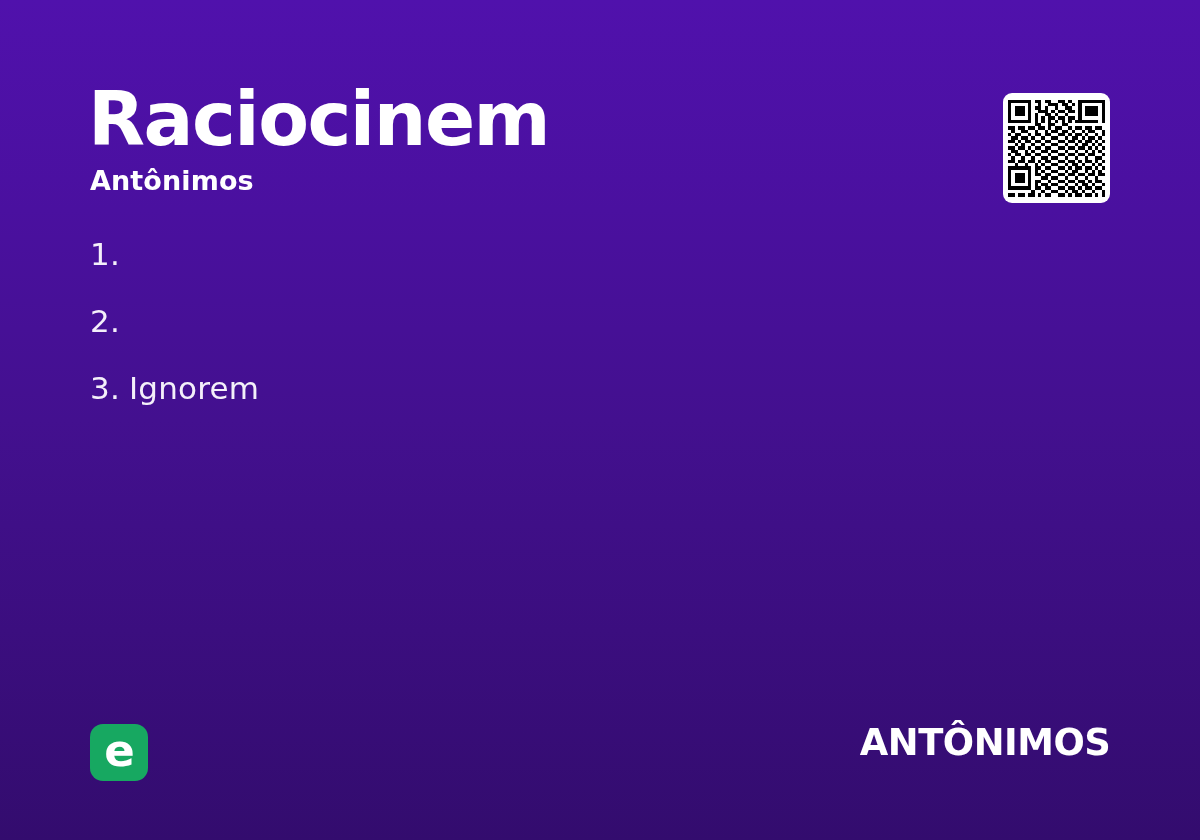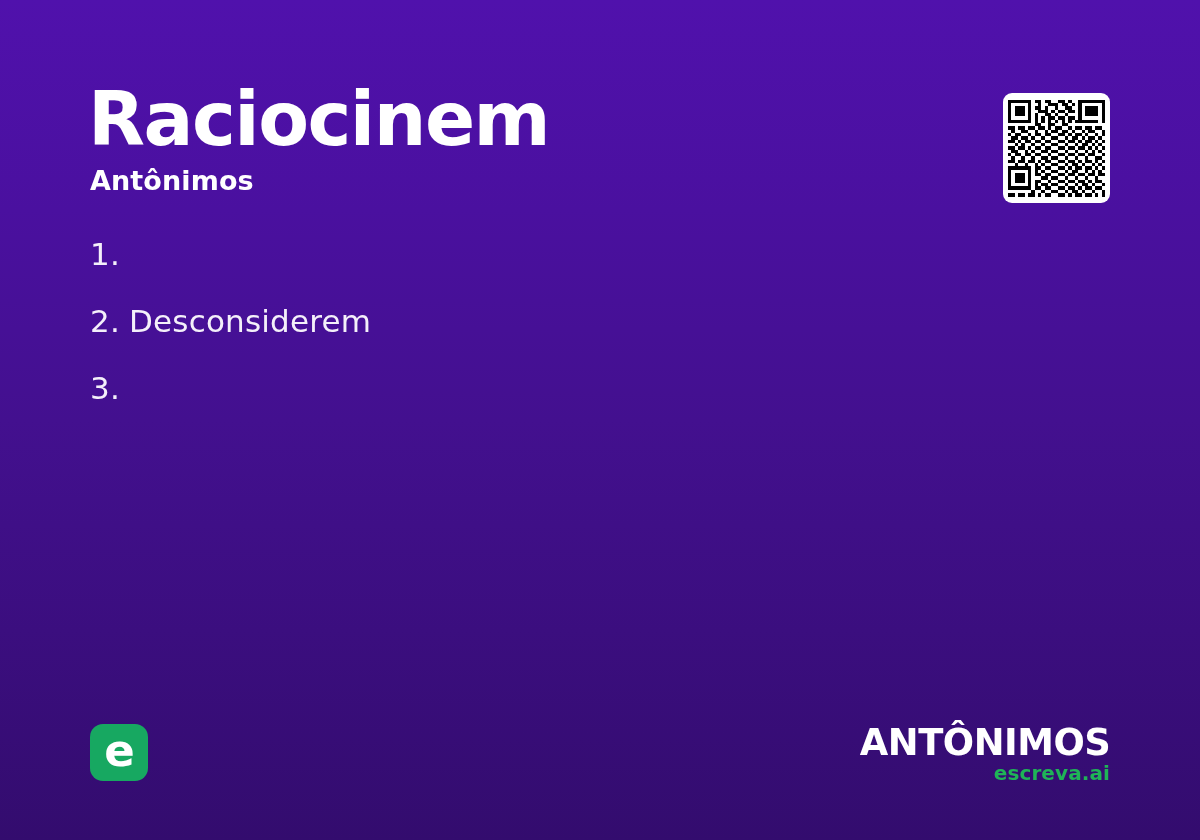--- a/index.html
+++ b/index.html
@@ -153,24 +153,24 @@
   <div id="word-title">Raciocinem</div>
 
   <div id="relation-label">Antônimos</div>
 
   <ul id="answer-list">
     <li>
       <span class="idx">1.</span>
     </li>
     <li>
       <span class="idx">2.</span>
-      <span class="txt">Desconsiderem</span>
     </li>
     <li>
       <span class="idx">3.</span>
+      <span class="txt">Ignorem</span>
     </li>
   </ul>
 
   <div id="qr-card">
     <svg id="qr-grid" viewBox="0 0 29 29" shape-rendering="crispEdges" aria-hidden="true">
       <rect x="0" y="0" width="29" height="29" fill="#FFFFFF"></rect>
       <g id="qr-modules" fill="#000000">
           <rect x="0" y="0" width="1" height="1"></rect>
           <rect x="1" y="0" width="1" height="1"></rect>
           <rect x="2" y="0" width="1" height="1"></rect>
@@ -623,16 +623,15 @@
         </g>
     </svg>
   </div>
 
   <div id="brand-badge">
     <span id="brand-badge-letter">e</span>
   </div>
 
   <div id="wordmark">
     <span id="wordmark-main">ANTÔNIMOS</span>
-    <span id="wordmark-sub">escreva.ai</span>
   </div>
 
 </div>
 
 </body></html>

